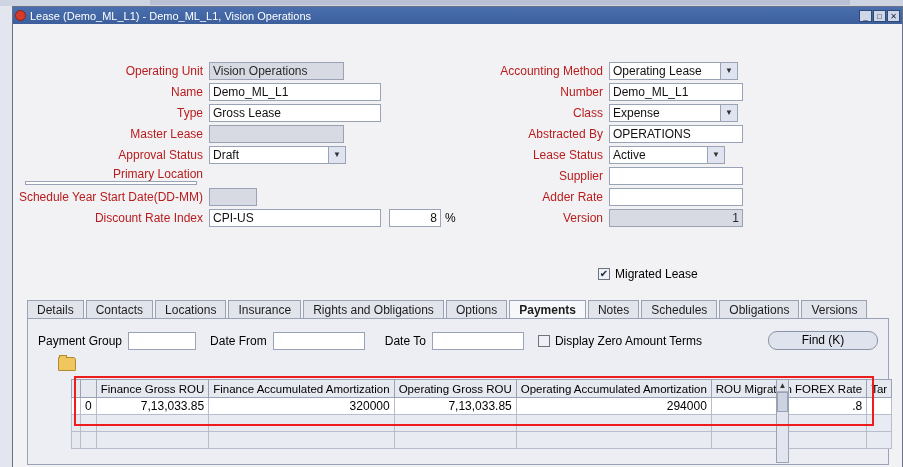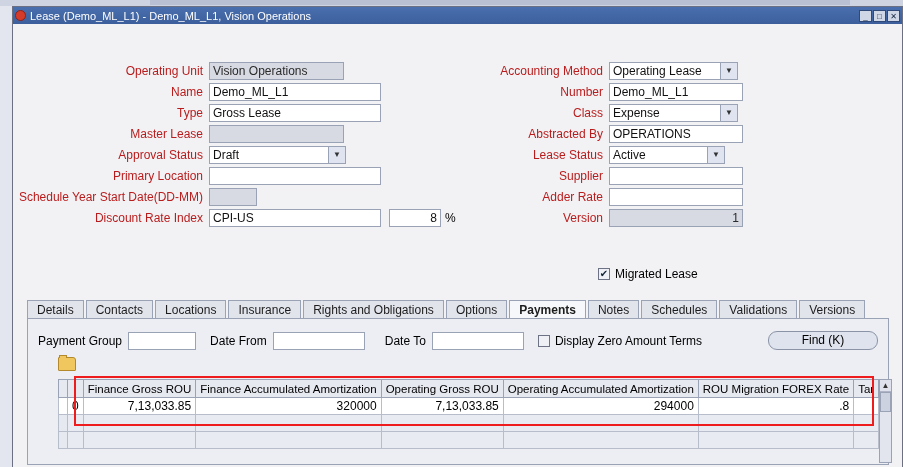--- a/index.html
+++ b/index.html
@@ -255,23 +255,23 @@
     width: 8px; height: 3px;
     background: #f0c75e;
     border: 1px solid #b4892c;
     border-bottom: none;
     box-sizing: border-box;
   }
 
   
   .grid-wrap {
     position: absolute;
-    left: 30px;
+    left: 43px;
     top: 60px;
-    width: 820px;
+    width: 704px;
     height: 84px;
   }
   .grid-highlight {
     position: absolute;
     left: 46px;
     top: 57px;
     width: 800px;
     height: 50px;
     border: 2px solid #ee1c1c;
     box-sizing: border-box;
@@ -393,21 +393,21 @@
         </div>
 
         <div class="field" style="left:0px; top:122px;align-items:center;">
           <div class="flabel" style="width:190px;">Approval Status</div>
           <div class="finput white combo" style="width:137px;">
             <span class="combo-text">Draft</span>
             <span class="combo-arrow">▼</span>
           </div>
         </div>
 
-        <div class="field" style="left:0px; top:143px;">
+        <div class="field" style="left:0px; top:143px;flex-direction:column;">
           <div class="flabel" style="width:190px;">Primary Location</div>
           <div class="finput white" style="width:172px;"></div>
         </div>
 
         <div class="field" style="left:0px; top:164px;">
           <div class="flabel" style="width:190px;">Schedule Year Start Date(DD-MM)</div>
           <div class="finput grey" style="width:48px;"></div>
         </div>
 
         <div class="field" style="left:0px; top:185px;">
@@ -475,21 +475,21 @@
       <div class="tabstrip">
         <div class="tab">Details</div>
         <div class="tab">Contacts</div>
         <div class="tab">Locations</div>
         <div class="tab">Insurance</div>
         <div class="tab">Rights and Obligations</div>
         <div class="tab">Options</div>
         <div class="tab active">Payments</div>
         <div class="tab">Notes</div>
         <div class="tab">Schedules</div>
-        <div class="tab">Validations</div>
+        <div class="tab">Obligations</div>
         <div class="tab">Versions</div>
       </div>
 
       <div class="tabpanel">
 
         <div class="panel-row">
           <span class="panel-label">Payment Group</span>
           <span class="panel-input" style="width:68px;"></span>
 
           <span class="panel-label" style="margin-left:14px;">Date From</span>

